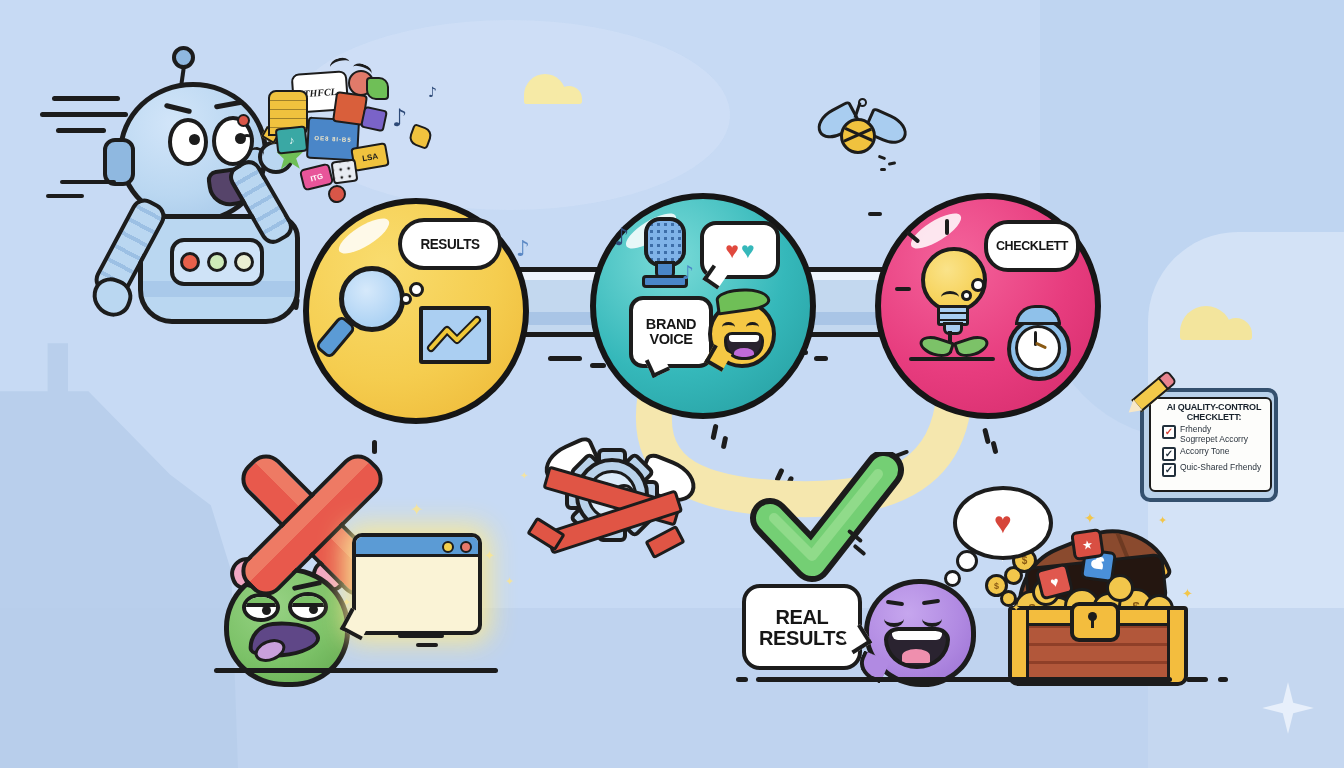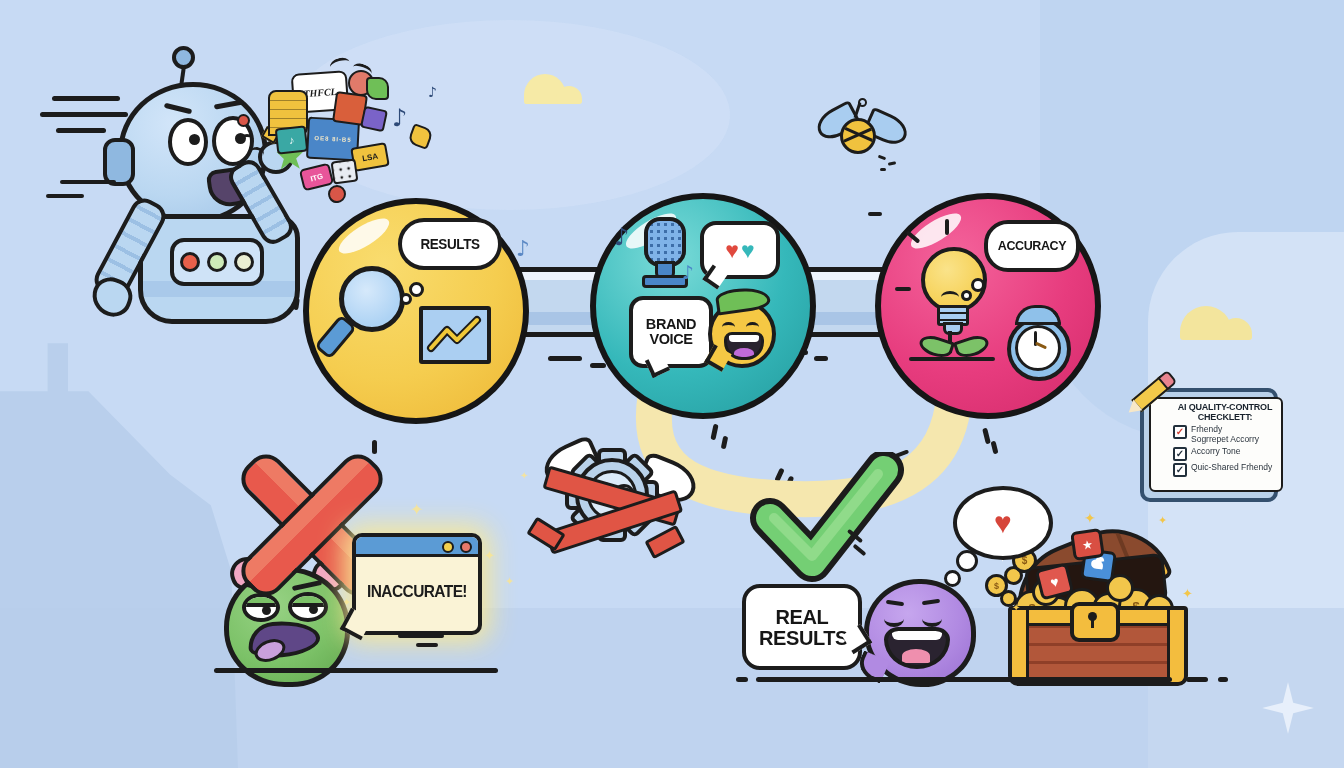--- a/index.html
+++ b/index.html
@@ -140,21 +140,21 @@
     <div class="dash" style="left:14px;top:88px;width:16px;height:4px;"></div>
 
     <div class="abs" style="left:126px;top:118px;width:56px;height:56px;background:#8fc1ea;border:4px solid #1c1c1c;border-radius:50%;">
       <div class="abs" style="left:4px;top:4px;width:40px;height:40px;background:#fff;border:3px solid #1c1c1c;border-radius:50%;"></div>
       <div class="abs" style="left:23px;top:10px;width:3px;height:15px;background:#1c1c1c;border-radius:2px;"></div>
       <div class="abs" style="left:24px;top:23px;width:12px;height:3px;background:#8a5a14;border-radius:2px;transform:rotate(25deg);"></div>
     </div>
     <div class="abs" style="left:134px;top:106px;width:40px;height:14px;background:#8fc1ea;border:3.5px solid #1c1c1c;border-radius:20px 20px 0 0;"></div>
   </div>
   <div class="bubble" style="left:984px;top:220px;width:88px;height:44px;border-radius:24px;font-size:12.5px;">
-    <span class="lbl">ACCURACY</span>
+    <span class="lbl">CHECKLETT</span>
   </div>
   <div class="abs" style="left:971px;top:278px;width:8px;height:8px;background:#fff;border:3px solid #1c1c1c;border-radius:50%;z-index:6;"></div>
   <div class="abs" style="left:961px;top:290px;width:5px;height:5px;background:#fff;border:3px solid #1c1c1c;border-radius:50%;z-index:6;"></div>
 
   <div class="abs" style="left:0;top:0;width:340px;height:330px;z-index:3;">
 
     <div class="abs" style="left:181px;top:60px;width:4px;height:26px;background:#1c1c1c;transform:rotate(8deg);"></div>
     <div class="abs" style="left:172px;top:46px;width:15px;height:15px;background:#8fb8e0;border:4px solid #1c1c1c;border-radius:50%;"></div>
 
     <div class="abs" style="left:118px;top:82px;width:140px;height:132px;border:5px solid #1c1c1c;border-radius:50%;
@@ -246,21 +246,21 @@
       <div class="abs" style="left:-4px;top:12px;width:40px;height:3px;background:#1c1c1c;transform:rotate(-24deg);"></div>
     </div>
     <div class="abs" style="left:46px;top:6px;width:2.5px;height:16px;background:#1c1c1c;transform:rotate(18deg);"></div>
     <div class="abs" style="left:48px;top:2px;width:5px;height:5px;border:2px solid #1c1c1c;border-radius:50%;"></div>
     <div class="dash" style="left:68px;top:60px;width:8px;height:3px;transform:rotate(20deg);"></div>
     <div class="dash" style="left:78px;top:66px;width:8px;height:3px;transform:rotate(-10deg);"></div>
     <div class="dash" style="left:70px;top:72px;width:6px;height:3px;"></div>
   </div>
 
   <div class="abs" style="left:1140px;top:388px;width:130px;height:106px;background:#b9d1ea;border:4px solid #34506e;border-radius:10px;z-index:6;">
-    <div class="abs" style="left:5px;top:5px;width:112px;height:88px;background:#fdfdfb;border:2.5px solid #1c1c1c;border-radius:6px;padding:3px 0 0 18px;">
+    <div class="abs" style="left:5px;top:5px;width:112px;height:88px;background:#fdfdfb;border:2.5px solid #1c1c1c;border-radius:6px;padding:3px 0 0 7px;">
       <div style="font-size:9px;font-weight:700;text-align:center;line-height:1.15;color:#18222c;letter-spacing:-0.2px;">AI QUALITY-CONTROL CHECKLETT:</div>
       <div class="cl-row">
         <span class="cl-box" style="color:#d23f33;">✓</span>
         <span class="cl-text">
           <span>Frhendy</span><br>
           <span>Sogrrepet Accorry</span>
         </span>
       </div>
       <div class="cl-row">
         <span class="cl-box" style="color:#22303c;">✓</span>
@@ -302,23 +302,20 @@
     <div class="abs" style="left:38px;top:76px;width:64px;height:28px;background:#5f4787;border:4px solid #1c1c1c;
                 border-radius:36% 64% 55% 45% / 70% 55% 45% 30%;transform:rotate(-5deg);"></div>
     <div class="abs" style="left:44px;top:95px;width:26px;height:15px;background:#c9a0dc;border:3px solid #1c1c1c;border-radius:50%;transform:rotate(-22deg);"></div>
   </div>
 
   <div class="abs" style="left:352px;top:533px;width:122px;height:94px;background:#faf3d6;border:4px solid #1c1c1c;border-radius:10px;z-index:6;
               box-shadow:0 0 26px 8px rgba(248,232,150,.95);overflow:hidden;">
     <div class="abs" style="left:0;top:0;width:100%;height:17px;background:#5b9bd5;border-bottom:3px solid #1c1c1c;">
       <span class="abs" style="right:24px;top:4px;width:8px;height:8px;background:#f2cf4e;border:2px solid #1c1c1c;border-radius:50%;"></span>
       <span class="abs" style="right:6px;top:4px;width:8px;height:8px;background:#e8796a;border:2px solid #1c1c1c;border-radius:50%;"></span>
-    </div>
-    <div class="abs" style="left:0;top:20px;width:100%;height:70px;display:flex;align-items:center;justify-content:center;">
-      <span style="font-weight:700;font-size:15.5px;letter-spacing:-0.6px;transform:scaleY(1.05);">INACCURATE!</span>
     </div>
   </div>
   <div class="abs" style="left:344px;top:612px;width:20px;height:20px;background:#faf3d6;border-left:4px solid #1c1c1c;border-bottom:4px solid #1c1c1c;transform:rotate(28deg);z-index:6;"></div>
   <div class="dash" style="left:398px;top:634px;width:46px;height:4px;z-index:6;"></div>
   <div class="dash" style="left:416px;top:643px;width:22px;height:4px;z-index:6;"></div>
   <span class="sparkle" style="left:410px;top:500px;font-size:16px;">✦</span>
   <span class="sparkle" style="left:484px;top:548px;font-size:13px;">✦</span>
   <span class="sparkle" style="left:505px;top:575px;font-size:11px;">✦</span>
   <span class="sparkle" style="left:342px;top:596px;font-size:11px;">✦</span>
   <span class="sparkle" style="left:520px;top:470px;font-size:10px;">✦</span>

